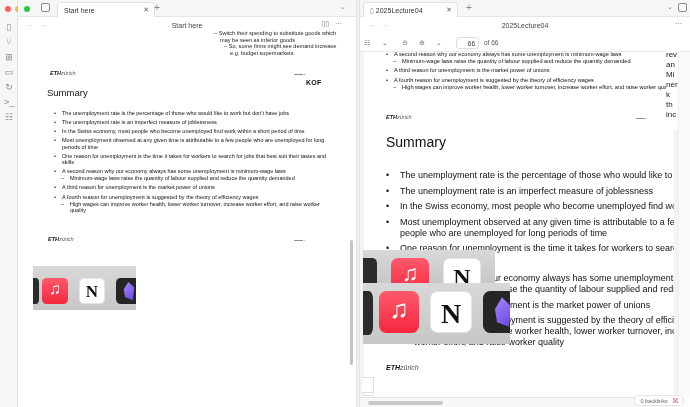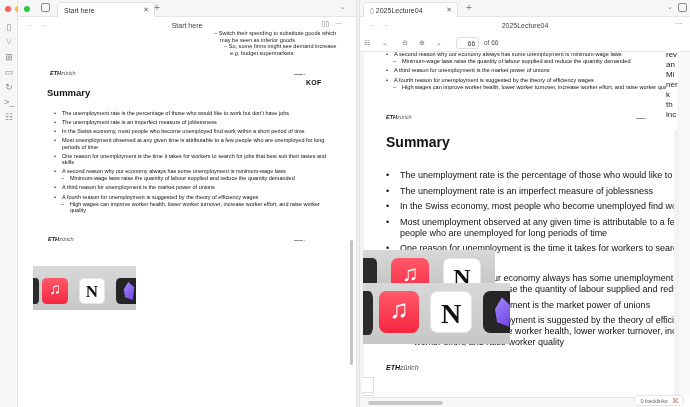--- a/index.html
+++ b/index.html
@@ -29,21 +29,21 @@
 
   .doc { position: absolute; left: 14px; top: 30px; width: 310px; height: 377px; overflow: hidden; }
   .slide-top { position: absolute; left: 180px; top: 0; width: 130px; font-size: 5.6px; color: #222; line-height: 6.6px; }
   .slide-top .l1 { padding-left: 8px; text-indent: -6px; }
   .slide-top .l2 { padding-left: 18px; text-indent: -6px; }
   .eth-logo { font-size: 5.5px; color: #111; font-style: italic; }
   .eth-logo b { font-weight: 700; }
   .eth-logo i { font-weight: 300; color: #555; }
   .slide-date { position: absolute; font-size: 3px; color: #888; }
   .kof { position: absolute; font-size: 7px; font-weight: 700; color: #111; letter-spacing: 0.3px; }
-  .summary-title { position: absolute; font-size: 9.5px; color: #111; font-weight: bold; }
+  .summary-title { position: absolute; font-size: 9.5px; color: #111; }
   .bullets { position: absolute; list-style: none; font-size: 5.5px; color: #111; line-height: 6.4px; }
   .bullets li { position: relative; padding-left: 8px; margin-bottom: 2.7px; }
   .bullets li::before { content: "•"; position: absolute; left: 0; top: 0; }
   .bullets li.sub { padding-left: 16px; margin-top: -2px; }
   .bullets li.sub::before { content: "–"; left: 7px; }
 
   .scroll-left { position: absolute; right: 3px; top: 240px; width: 3px; height: 125px; background: #c4c4c4; border-radius: 2px; }
 
   
   .dock { position: absolute; overflow: hidden; background: linear-gradient(#d8d8d8, #c7c7c7); }

